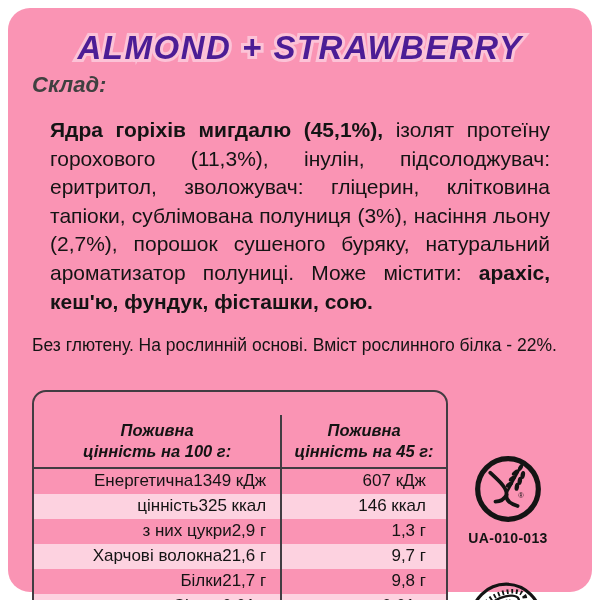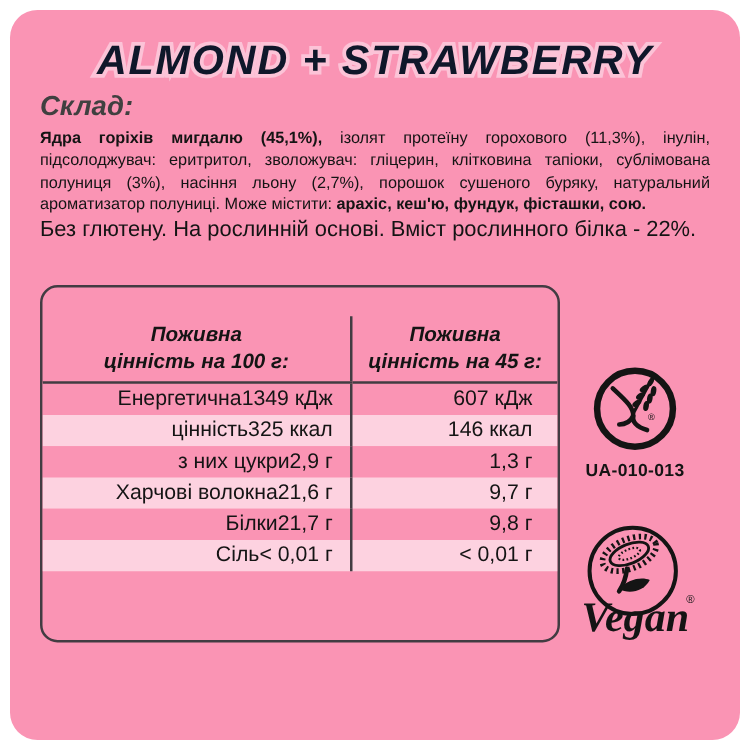--- a/index.html
+++ b/index.html
@@ -1,24 +1,24 @@
 <!DOCTYPE html>
 <html><head>
 <meta charset="utf-8">
 <style>
   html,body{margin:0;padding:0;background:#ffffff;}
   body{width:600px;height:600px;position:relative;font-family:"Liberation Sans",sans-serif;color:#141414;}
   .card{position:absolute;inset:8px;background:#fa94b4;border-radius:22px;padding:14px 24px 0;box-sizing:border-box;z-index:0;}
   
   .title{position:relative;text-align:center;margin:8px 0 6px;font-style:italic;font-weight:800;
-         font-size:33px;letter-spacing:1.5px;color:#0f172a;line-height:1.1;}
+         font-size:33px;letter-spacing:1.5px;color:#4c1d95;line-height:1.1;}
   .title::before{content:attr(data-text);position:absolute;left:0;width:100%;top:0;
          -webkit-text-stroke:6px #fcc3d7;z-index:-1;}
   .sklad{margin:2px 0 3px;font-style:italic;font-weight:bold;font-size:22px;color:#404040;}
-  .ingredients{margin:0;font-size:13px;line-height:1.36;text-align:justify;}
+  .ingredients{margin:18px;font-size:21px;line-height:1.36;text-align:justify;}
   .b{font-weight:bold;}
   .claims{margin:0;font-size:17.5px;line-height:1.36;}
   .content-row{display:flex;margin-top:32px;}
   
   .table-wrap{width:412px;border:2.5px solid #423c42;border-radius:14px;overflow:hidden;flex:none;}
   table{border-collapse:collapse;width:100%;font-size:17px;table-layout:fixed;margin-top:23px;}
   col.c100{width:60%;} col.c45{width:40%;}
   th{height:48px;font-style:italic;font-weight:bold;font-size:16.5px;text-align:center;
      border-bottom:2px solid #423c42;white-space:pre-line;vertical-align:middle;line-height:1.25;padding:2px 0;}
   th + th, td + td{border-left:2px solid #423c42;}

